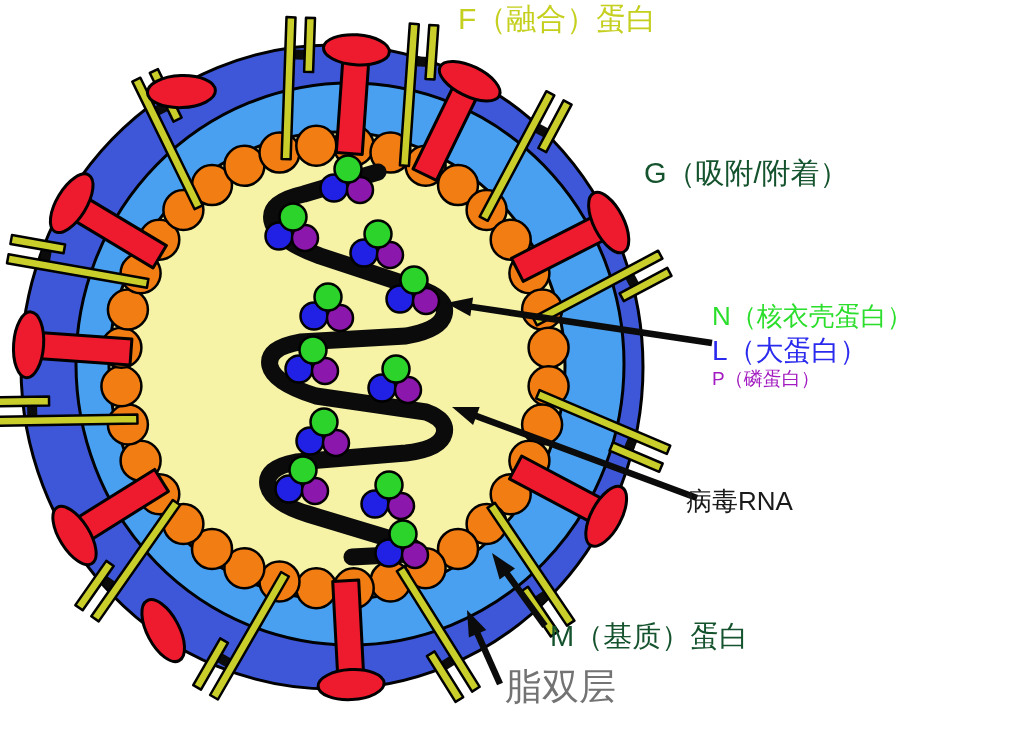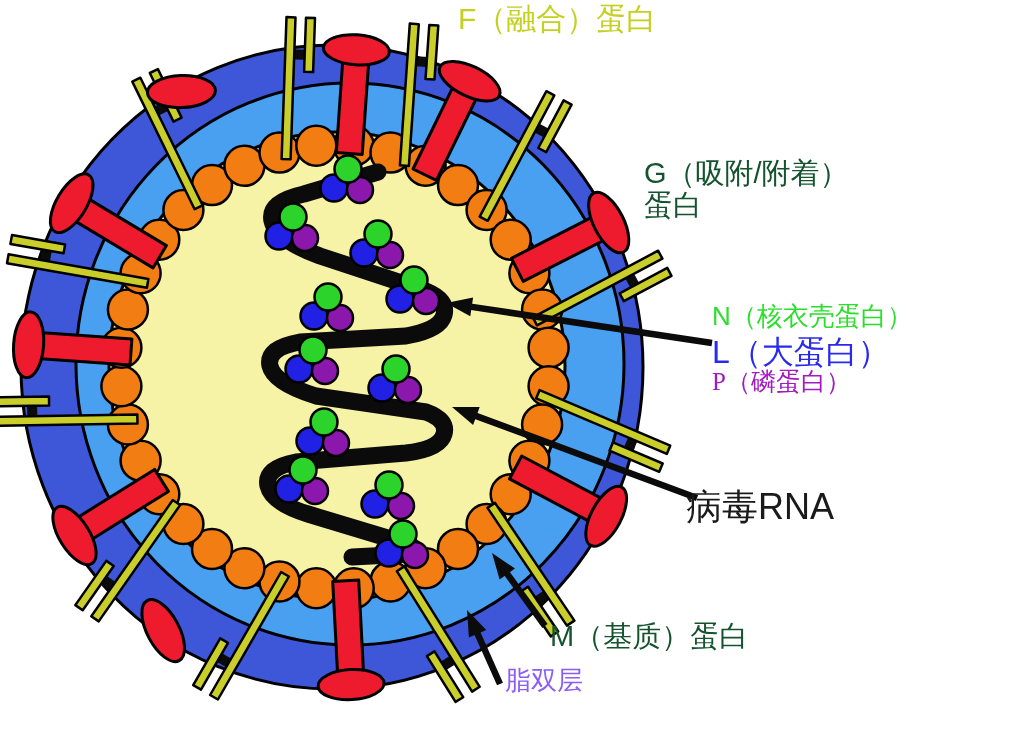--- a/index.html
+++ b/index.html
@@ -173,29 +173,28 @@
           <line x1="500" y1="684" x2="473.5" y2="624.6" stroke="#0B0B0B" stroke-width="6.5"></line>
           <polygon points="467,610 486.3,629.9 468.9,637.6" fill="#0B0B0B"></polygon>
         </g>
       </g>
     </svg>
 
   <div class="lbl" style="left: 458px; top: 2px; font-size: 30px; color: rgb(196, 207, 30);">F（融合）蛋白</div>
 
   <div class="lbl" style="left: 644px; top: 157px; font-size: 29px; color: #14532d;">
     <span class="line">G（吸附/附着）</span>
-    <span class="line">蛋白</span>
   </div>
 
   <div class="lbl" style="left: 712px; top: 302px; font-size: 26px; color: rgb(43, 222, 43);">N（核衣壳蛋白）</div>
 
-  <div class="lbl" style="left: 712px; top: 335px; font-size: 32px; color: rgb(42, 42, 238);">L（大蛋白）</div>
-
-  <div class="lbl" style="left: 712px; top: 368px; font-size: 25px; color: rgb(162, 26, 192); font-family: Liberation Serif, serif;">P（磷蛋白）</div>
-
-  <div class="lbl" style="left: 686px; top: 487px; font-size: 36px; color: rgb(26, 26, 26);">病毒RNA</div>
+  <div class="lbl" style="left: 712px; top: 335px; font-size: 28px; color: rgb(42, 42, 238);">L（大蛋白）</div>
+
+  <div class="lbl" style="left: 712px; top: 368px; font-size: 19px; color: rgb(162, 26, 192);">P（磷蛋白）</div>
+
+  <div class="lbl" style="left: 686px; top: 487px; font-size: 26px; color: rgb(26, 26, 26);">病毒RNA</div>
 
   <div class="lbl" style="left: 550px; top: 620px; font-size: 29px; color: #14532d;">M（基质）蛋白</div>
 
-  <div class="lbl" style="left: 505px; top: 666px; font-size: 26px; color: #8b5cf6;">
+  <div class="lbl" style="left: 505px; top: 666px; font-size: 37px; color: #737373;">
     <span class="line">脂双层</span>
   </div>
 </div>
 
 </body></html>

